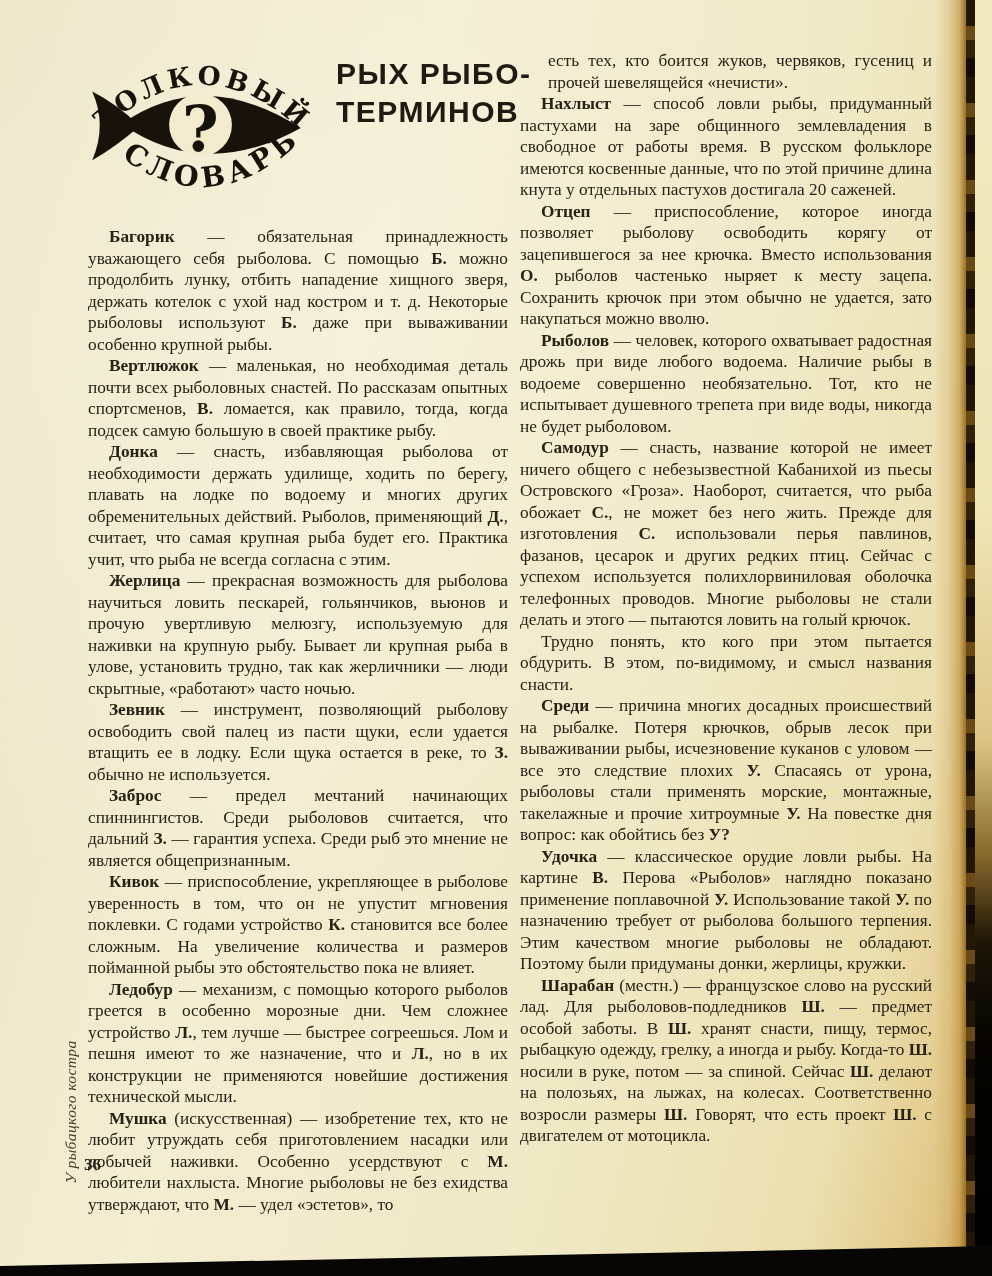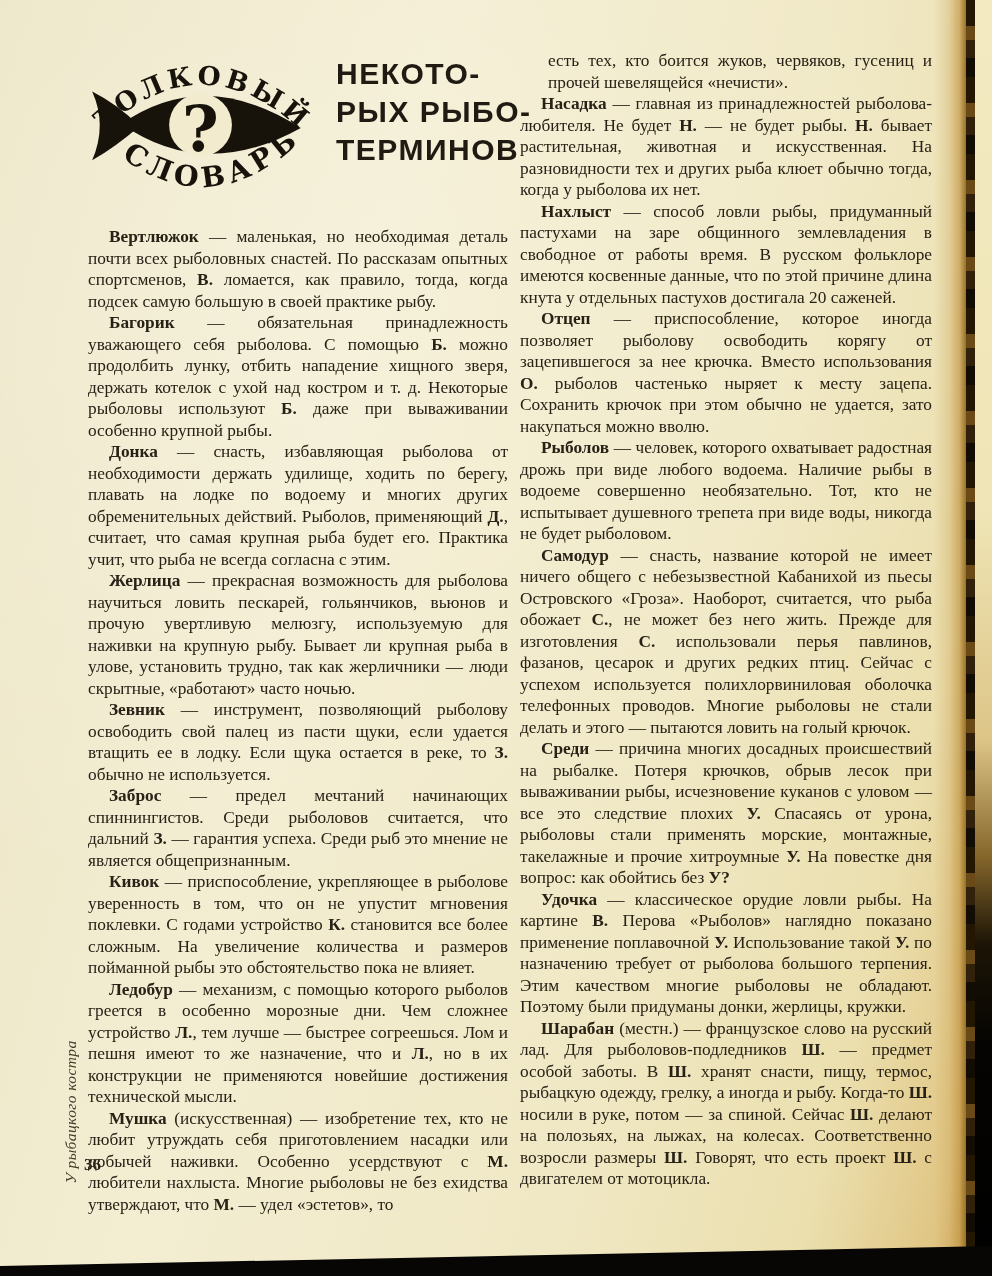--- a/index.html
+++ b/index.html
@@ -54,43 +54,42 @@
     <text font-family="DejaVu Serif, serif" font-weight="bold" font-size="26" letter-spacing="4" fill="#17120a">
       <textPath href="#arcTop" startOffset="9%">ТОЛКОВЫЙ</textPath>
     </text>
     <path id="arcBot" d="M 16,88 Q 120,182 222,80" fill="none"></path>
     <text font-family="DejaVu Serif, serif" font-weight="bold" font-size="28" letter-spacing="5" fill="#17120a">
       <textPath href="#arcBot" startOffset="11%">СЛОВАРЬ</textPath>
     </text>
   </svg>
 
   <div class="title">
-    <div>НЕКОТО-</div>
     <div>РЫХ РЫБО-</div>
     <div>ТЕРМИНОВ</div>
   </div>
 
   <div class="col col-left">
+      <p><b>Багорик</b> — обязательная принадлежность уважающего себя рыболова. С помощью <b>Б.</b> можно продолбить лунку, отбить нападение хищного зверя, держать котелок с ухой над костром и т. д. Некоторые рыболовы используют <b>Б.</b> даже при вываживании особенно крупной рыбы.</p>
       <p><b>Вертлюжок</b> — маленькая, но необходимая деталь почти всех рыболовных снастей. По рассказам опытных спортсменов, <b>В.</b> ломается, как правило, тогда, когда подсек самую большую в своей практике рыбу.</p>
-      <p><b>Багорик</b> — обязательная принадлежность уважающего себя рыболова. С помощью <b>Б.</b> можно продолбить лунку, отбить нападение хищного зверя, держать котелок с ухой над костром и т. д. Некоторые рыболовы используют <b>Б.</b> даже при вываживании особенно крупной рыбы.</p>
       <p><b>Донка</b> — снасть, избавляющая рыболова от необходимости держать удилище, ходить по берегу, плавать на лодке по водоему и многих других обременительных действий. Рыболов, применяющий <b>Д.</b>, считает, что самая крупная рыба будет его. Практика учит, что рыба не всегда согласна с этим.</p>
       <p><b>Жерлица</b> — прекрасная возможность для рыболова научиться ловить пескарей, гольянчиков, вьюнов и прочую увертливую мелюзгу, используемую для наживки на крупную рыбу. Бывает ли крупная рыба в улове, установить трудно, так как жерличники — люди скрытные, «работают» часто ночью.</p>
       <p><b>Зевник</b> — инструмент, позволяющий рыболову освободить свой палец из пасти щуки, если удается втащить ее в лодку. Если щука остается в реке, то <b>З.</b> обычно не используется.</p>
       <p><b>Заброс</b> — предел мечтаний начинающих спиннингистов. Среди рыболовов считается, что дальний <b>З.</b> — гарантия успеха. Среди рыб это мнение не является общепризнанным.</p>
       <p><b>Кивок</b> — приспособление, укрепляющее в рыболове уверенность в том, что он не упустит мгновения поклевки. С годами устройство <b>К.</b> становится все более сложным. На увеличение количества и размеров пойманной рыбы это обстоятельство пока не влияет.</p>
       <p><b>Ледобур</b> — механизм, с помощью которого рыболов греется в особенно морозные дни. Чем сложнее устройство <b>Л.</b>, тем лучше — быстрее согреешься. Лом и пешня имеют то же назначение, что и <b>Л.</b>, но в их конструкции не применяются новейшие достижения технической мысли.</p>
       <p><b>Мушка</b> (искусственная) — изобретение тех, кто не любит утруждать себя приготовлением насадки или добычей наживки. Особенно усердствуют с <b>М.</b> любители нахлыста. Многие рыболовы не без ехидства утверждают, что <b>М.</b> — удел «эстетов», то</p>
     </div>
   <div class="col col-right">
   <p class="no-indent">есть тех, кто боится жуков, червяков, гусениц и прочей шевелящейся «нечисти».</p>
-      <p><b>Насадка</b> — главная из принадлежностей рыболова-любителя. Не будет <b>Н.</b> — не будет рыбы. <b>Н.</b> бывает растительная, животная и искусственная. На разновидности тех и других рыба клюет обычно тогда, когда у рыболова их нет.</p>
       <p><b>Нахлыст</b> — способ ловли рыбы, придуманный пастухами на заре общинного землевладения в свободное от работы время. В русском фольклоре имеются косвенные данные, что по этой причине длина кнута у отдельных пастухов достигала 20 саженей.</p>
       <p><b>Отцеп</b> — приспособление, которое иногда позволяет рыболову освободить корягу от зацепившегося за нее крючка. Вместо использования <b>О.</b> рыболов частенько ныряет к месту зацепа. Сохранить крючок при этом обычно не удается, зато накупаться можно вволю.</p>
       <p><b>Рыболов</b> — человек, которого охватывает радостная дрожь при виде любого водоема. Наличие рыбы в водоеме совершенно необязательно. Тот, кто не испытывает душевного трепета при виде воды, никогда не будет рыболовом.</p>
       <p><b>Самодур</b> — снасть, название которой не имеет ничего общего с небезызвестной Кабанихой из пьесы Островского «Гроза». Наоборот, считается, что рыба обожает <b>С.</b>, не может без него жить. Прежде для изготовления <b>С.</b> использовали перья павлинов, фазанов, цесарок и других редких птиц. Сейчас с успехом используется полихлорвиниловая оболочка телефонных проводов. Многие рыболовы не стали делать и этого — пытаются ловить на голый крючок.</p>
+      <p>Трудно понять, кто кого при этом пытается обдурить. В этом, по-видимому, и смысл названия снасти.</p>
       <p><b>Среди</b> — причина многих досадных происшествий на рыбалке. Потеря крючков, обрыв лесок при вываживании рыбы, исчезновение куканов с уловом — все это следствие плохих <b>У.</b> Спасаясь от урона, рыболовы стали применять морские, монтажные, такелажные и прочие хитроумные <b>У.</b> На повестке дня вопрос: как обойтись без <b>У?</b></p>
       <p><b>Удочка</b> — классическое орудие ловли рыбы. На картине <b>В.</b> Перова «Рыболов» наглядно показано применение поплавочной <b>У.</b> Использование такой <b>У.</b> по назначению требует от рыболова большого терпения. Этим качеством многие рыболовы не обладают. Поэтому были придуманы донки, жерлицы, кружки.</p>
       <p><b>Шарабан</b> (местн.) — французское слово на русский лад. Для рыболовов-подледников <b>Ш.</b> — предмет особой заботы. В <b>Ш.</b> хранят снасти, пищу, термос, рыбацкую одежду, грелку, а иногда и рыбу. Когда-то <b>Ш.</b> носили в руке, потом — за спиной. Сейчас <b>Ш.</b> делают на полозьях, на лыжах, на колесах. Соответственно возросли размеры <b>Ш.</b> Говорят, что есть проект <b>Ш.</b> с двигателем от мотоцикла.</p>
     </div>
 
   <div class="rubric">У рыбацкого костра</div>
   <div class="pagenum">36</div>
 
   <div class="edge-curl"></div>
   <div class="edge-line"></div>

